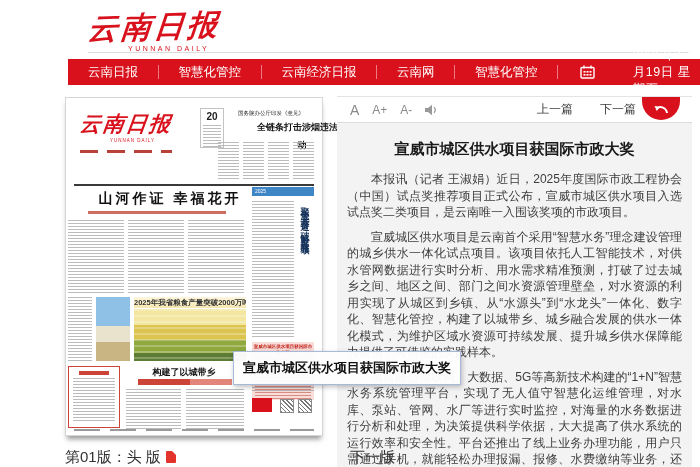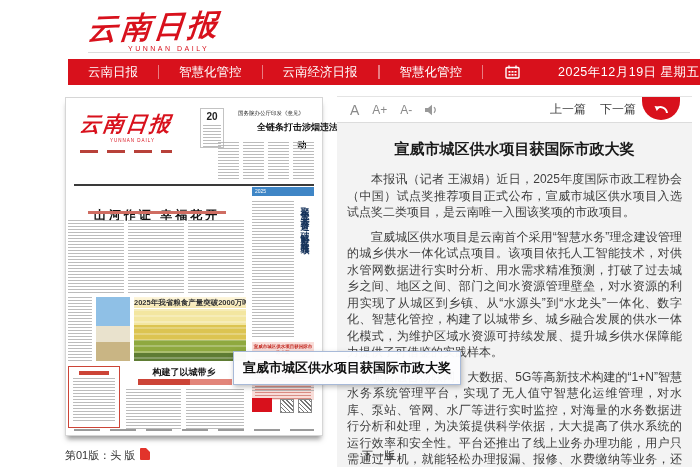--- a/index.html
+++ b/index.html
@@ -37,22 +37,22 @@
     letter-spacing:2px;transform:skewX(-7deg);font-family:"DejaVu Serif","Liberation Serif",serif;}
   .np-msub{left:44px;top:40px;color:#d8111c;font-size:4.5px;letter-spacing:1px;}
   .np-slogan{left:14px;top:52px;width:92px;height:3px;
     background:repeating-linear-gradient(to right,#b8413a 0 18px,transparent 18px 27px);}
   .np-datebox{left:134px;top:10px;width:22px;height:38px;border:1px solid #c3c3c3;text-align:center;}
   .np-datebox .d{font-size:10px;font-weight:bold;color:#222;margin-top:2px;}
   .np-datebox .l{margin:3px 2px 0;height:22px;}
   .np-kicker{left:162px;top:12px;width:86px;font-size:5.5px;color:#222;text-align:center;}
   .np-topheadline{left:152px;top:20px;width:98px;font-size:9px;font-weight:bold;color:#101010;text-align:center;line-height:18px;margin-left:35px;}
   .np-rule{left:8px;top:86px;width:240px;height:2px;background:#3a3a3a;}
-  .np-mainheadline{left:0;top:109px;width:182px;text-align:center;font-size:12px;font-weight:900;
-    color:#111;letter-spacing:3px;}
+  .np-mainheadline{left:0;top:92px;width:182px;text-align:center;font-size:14px;font-weight:900;
+    color:#111;letter-spacing:3px;padding-left:13px;}
   .np-subline{left:22px;top:113px;width:138px;height:3px;background:#cf6d62;}
   .np-sidebar-blue{left:186px;top:89px;width:62px;height:9px;background:#3f86c6;color:#fff;
     font-size:5px;line-height:9px;padding-left:3px;box-sizing:border-box;}
   .np-side-vert{left:232px;top:102px;height:165px;writing-mode:vertical-rl;font-size:9px;
     font-weight:bold;color:#15325a;letter-spacing:3px;}
   .np-photo-caption{left:68px;top:199px;width:112px;font-size:7.5px;font-weight:bold;color:#333;
     text-align:center;background:linear-gradient(#fdf6dd,#f6e7b0);line-height:11px;height:11px;overflow:hidden;white-space:nowrap;}
   .np-photoleft{left:30px;top:199px;width:34px;height:64px;
     background:linear-gradient(#8fc0e6 0 45%,#e9e2cd 45% 70%,#c9b584 70%);}
   .np-photo{left:68px;top:211px;width:112px;height:52px;
@@ -75,21 +75,21 @@
     background:repeating-linear-gradient(to right,#9a9a9a 0 26px,transparent 26px 36px);}
   
   .toolbar{
     position:absolute;left:337px;width:355px;top:96px;height:27px;background:#fff;
     border-top:1px solid #e4e4e4;border-bottom:1px solid #dcdcdc;
     display:flex;align-items:center;box-sizing:border-box;
   }
   .tool-font{color:#8a8a8a;cursor:pointer;margin-left:13px;font-size:14px;}
   .tool-font.sm{font-size:12px;}
   .tool-speaker{margin-left:12px;cursor:pointer;display:flex;align-items:center;}
-  .article-nav{margin-left:auto;display:flex;gap:14px;font-size:12px;color:#3c3c3c;margin-right:56px;}
+  .article-nav{margin-left:auto;display:flex;gap:27px;font-size:12px;color:#3c3c3c;margin-right:56px;}
   .article-nav span{cursor:pointer;}
   .return-btn{
     position:absolute;right:12px;top:0;width:38px;height:23px;background:#d8111c;
     border-radius:0 0 20px 20px;display:flex;align-items:center;justify-content:center;cursor:pointer;
   }
   .article-panel{
     position:absolute;left:337px;width:355px;top:123px;bottom:0;background:#f3f3f3;
     padding:15px 10px 0;box-sizing:border-box;
   }
   .article-title{text-align:center;font-size:15px;font-weight:bold;color:#1a1a1a;margin:2px 0 12px;}
@@ -97,21 +97,21 @@
   
   .tooltip{
     position:absolute;left:233px;top:351px;width:226px;height:32px;z-index:6;
     background:rgba(253,253,254,.97);border:1px solid #a7b9d8;box-shadow:1px 2px 5px rgba(0,0,0,.25);
     display:flex;align-items:center;justify-content:center;
     font-size:13px;font-weight:bold;color:#111;white-space:nowrap;
   }
   
   .pagebar{
     position:absolute;left:65px;top:448px;width:330px;height:18px;
-    display:flex;font-size:11px;color:#333;
+    display:flex;align-items:center;font-size:15px;color:#333;
   }
   .pdf-icon{width:10px;height:12px;background:#e2342b;margin-left:5px;position:relative;border-radius:1px;cursor:pointer;}
   .pdf-icon:before{content:"";position:absolute;right:0;top:0;border:2px solid #fff;border-left-color:transparent;border-bottom-color:transparent;}
   .pagebar-next{margin-left:auto;cursor:pointer;}
 </style>
 </head>
 <body>
 
 <div class="logo">
   <div class="logo-title">云南日报</div>
@@ -119,20 +119,21 @@
 </div>
 <div class="header-divider"></div>
 
 <div class="navbar">
   <span class="nav-item">云南日报</span>
   <span class="nav-sep"></span>
   <span class="nav-item">智慧化管控</span>
   <span class="nav-sep"></span>
   <span class="nav-item">云南经济日报</span>
   <span class="nav-sep"></span>
+  <span class="nav-item">云南网</span>
   <span class="nav-sep"></span>
   <span class="nav-item">智慧化管控</span>
   <span class="nav-sep"></span>
   <span class="nav-cal">
     <svg width="15" height="14" viewBox="0 0 15 14">
       <rect x="1" y="2.5" width="13" height="10.5" rx="1" fill="none" stroke="#fff" stroke-width="1.4"></rect>
       <line x1="4" y1="0.5" x2="4" y2="3.5" stroke="#fff" stroke-width="1.4"></line>
       <line x1="11" y1="0.5" x2="11" y2="3.5" stroke="#fff" stroke-width="1.4"></line>
       <rect x="3.5" y="6" width="2" height="1.6" fill="#fff"></rect>
         <rect x="6.5" y="6" width="2" height="1.6" fill="#fff"></rect>

